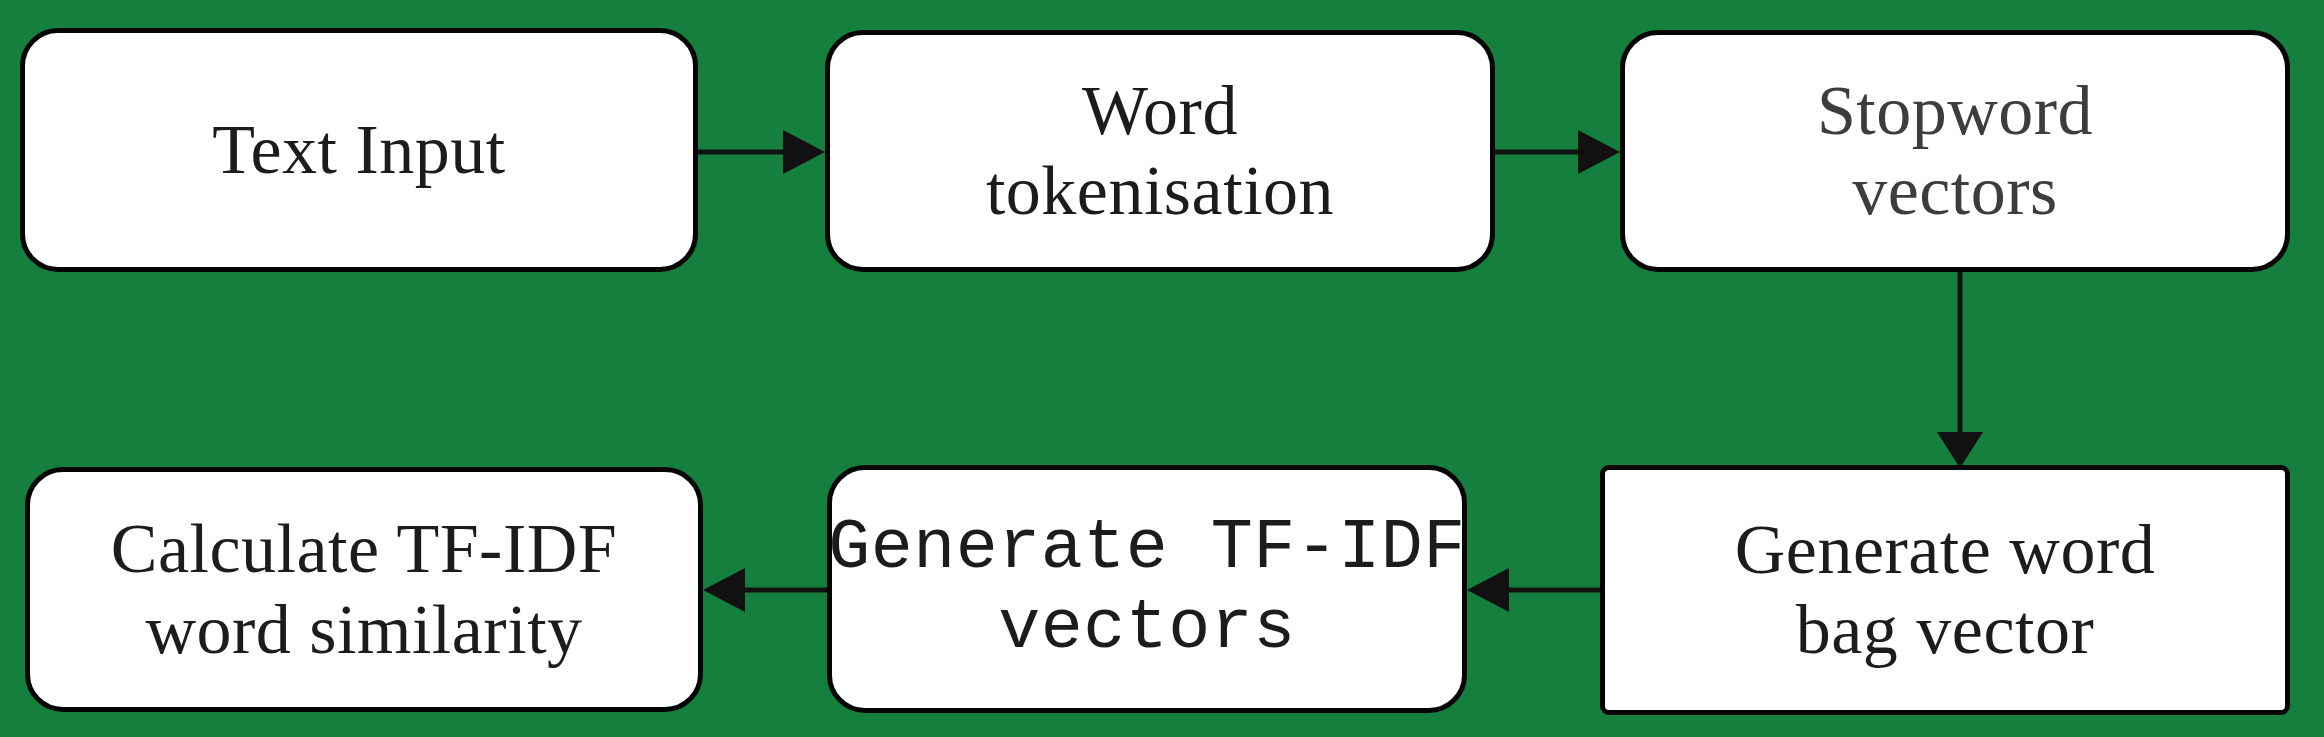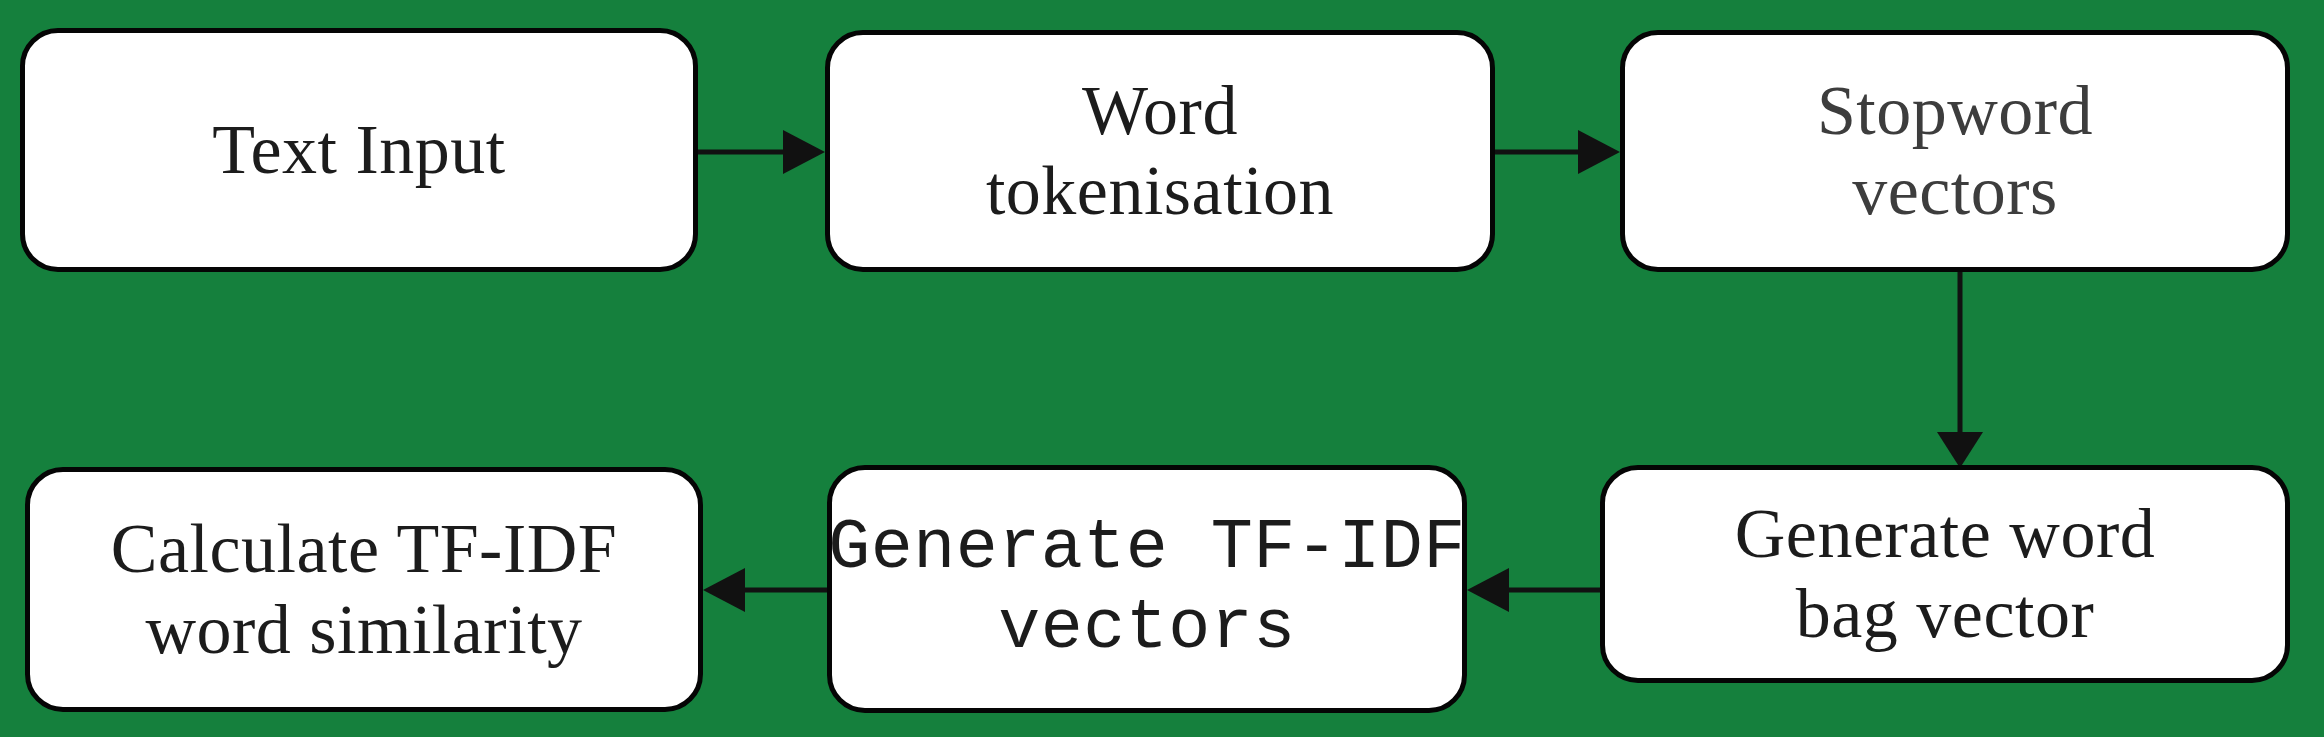--- a/index.html
+++ b/index.html
@@ -38,21 +38,21 @@
     line-height: 1.15;
     color: #1c1c1c;
     letter-spacing: 0.5px;
   }
   .node .line { display: block; white-space: nowrap; }
 
   
   .node-text-input        { left: 20px;   top: 28px;  width: 678px; height: 244px; }
   .node-word-tokenisation { left: 825px;  top: 30px;  width: 670px; height: 242px; }
   .node-stopword-removal  { left: 1620px; top: 30px;  width: 670px; height: 242px; color: #3d3d3d; align-items: center; }
-  .node-generate-word-bag { left: 1600px; top: 465px; width: 690px; height: 218px; }
+  .node-generate-word-bag { left: 1600px; top: 465px; width: 690px; height: 250px; border-radius: 9px; }
   .node-generate-tfidf    { left: 827px;  top: 465px; width: 640px; height: 248px; font-family: Liberation Mono, monospace; }
   .node-calculate-tfidf   { left: 25px;   top: 467px; width: 678px; height: 245px; }
 
   .edge-line {
     stroke: #111111;
     stroke-width: 5;
     fill: none;
   }
   .edge-head {
     fill: #111111;

